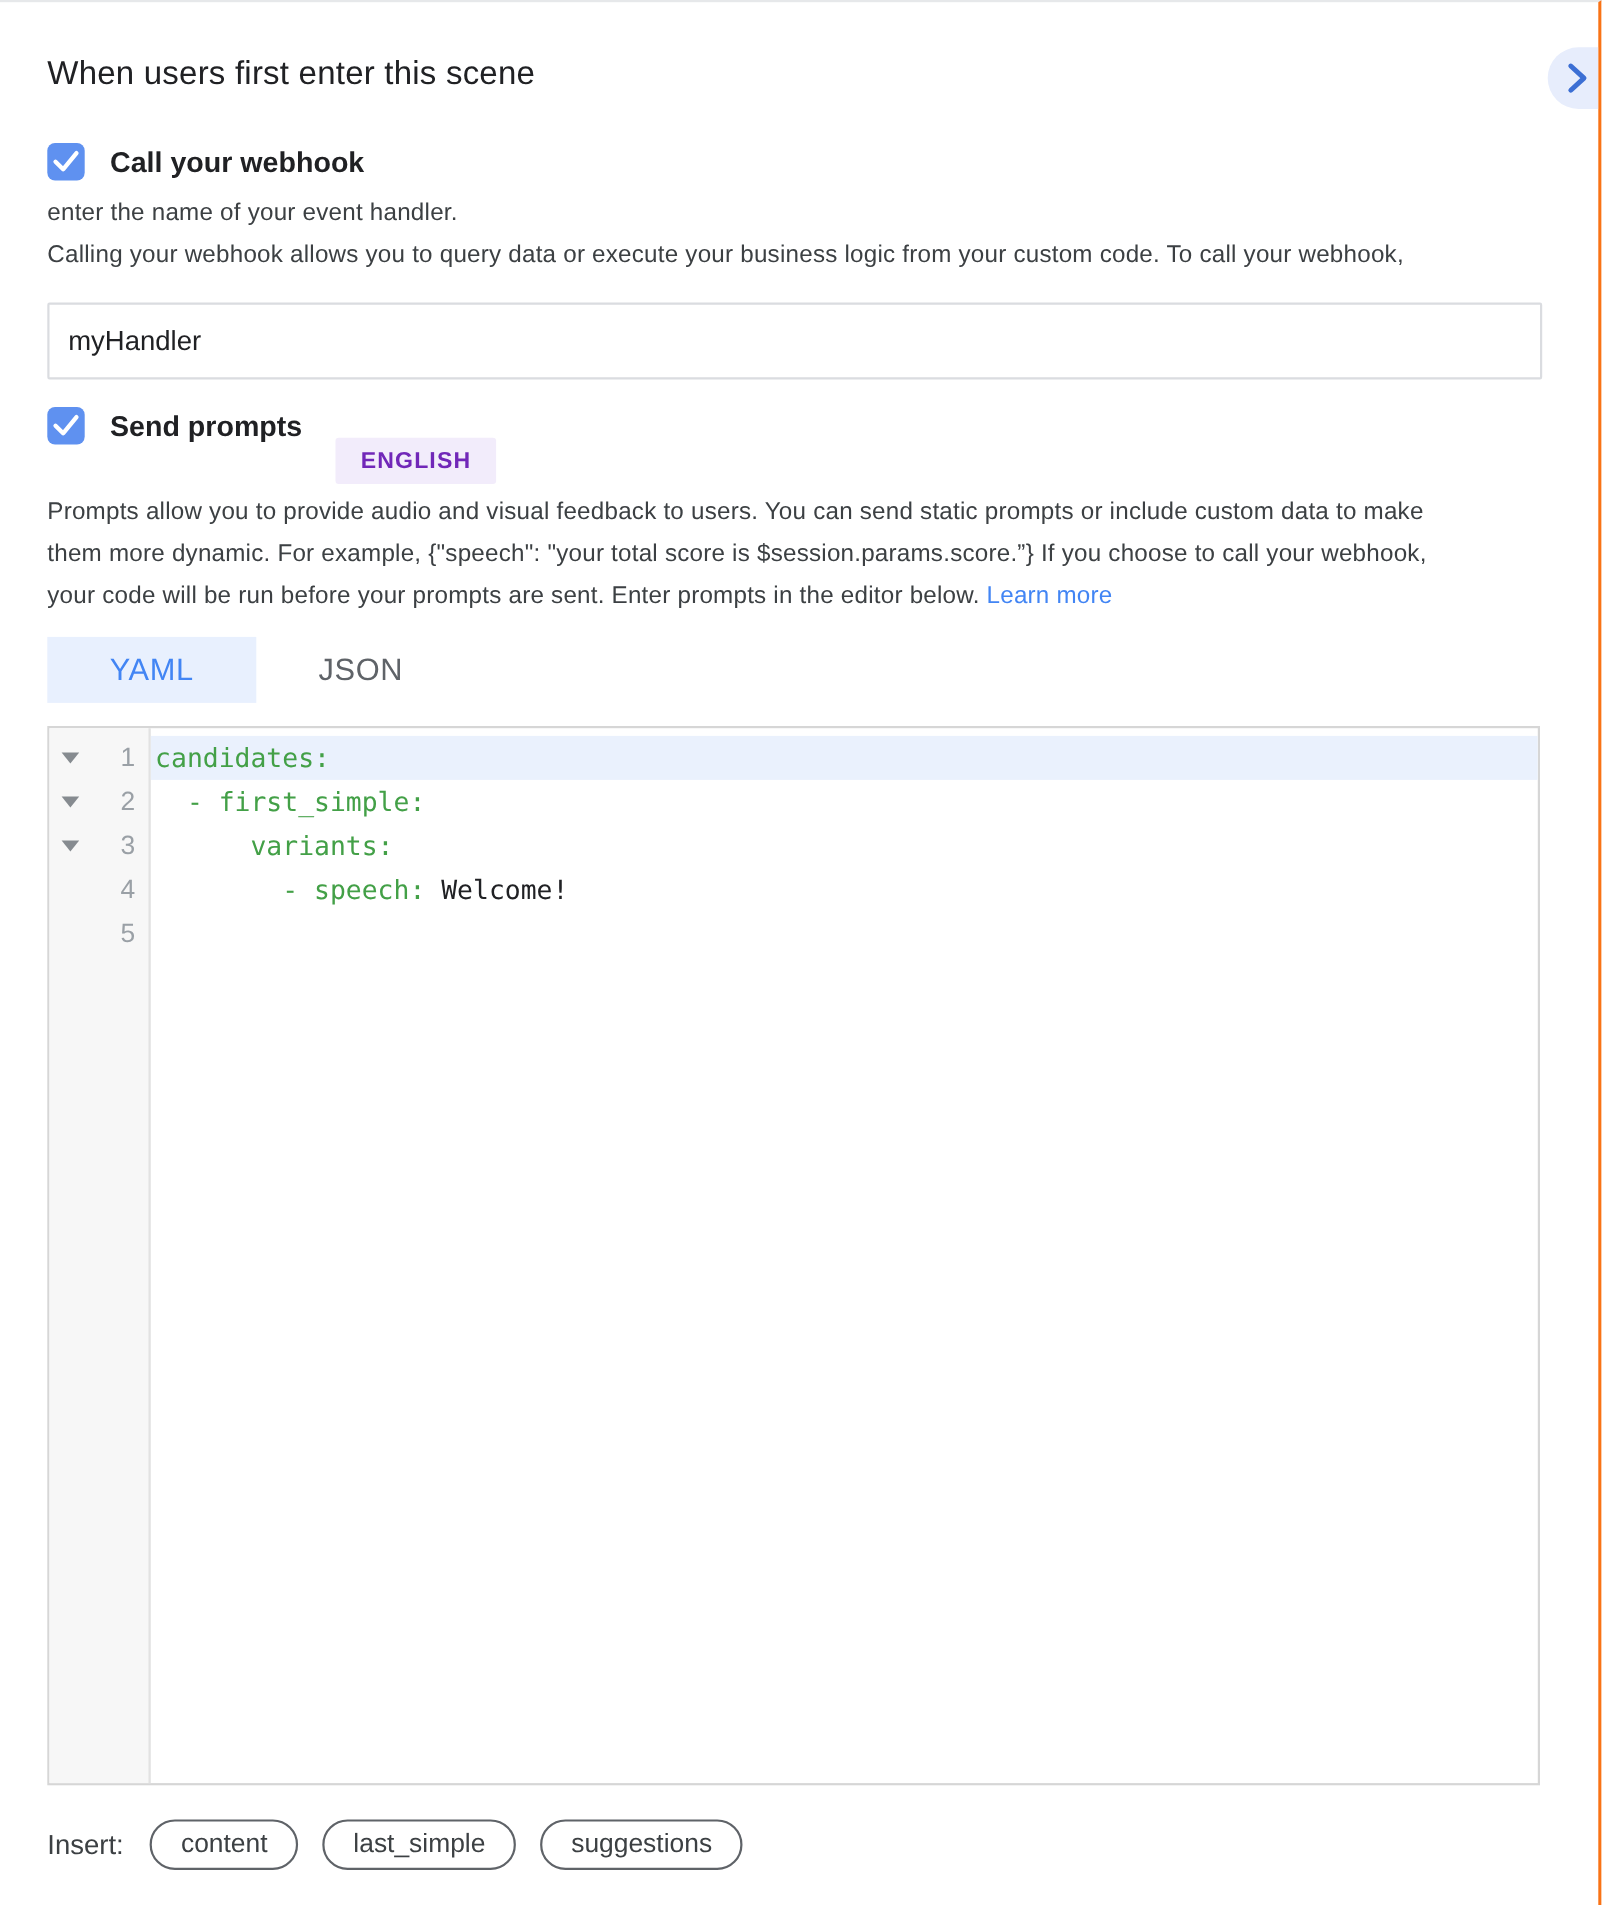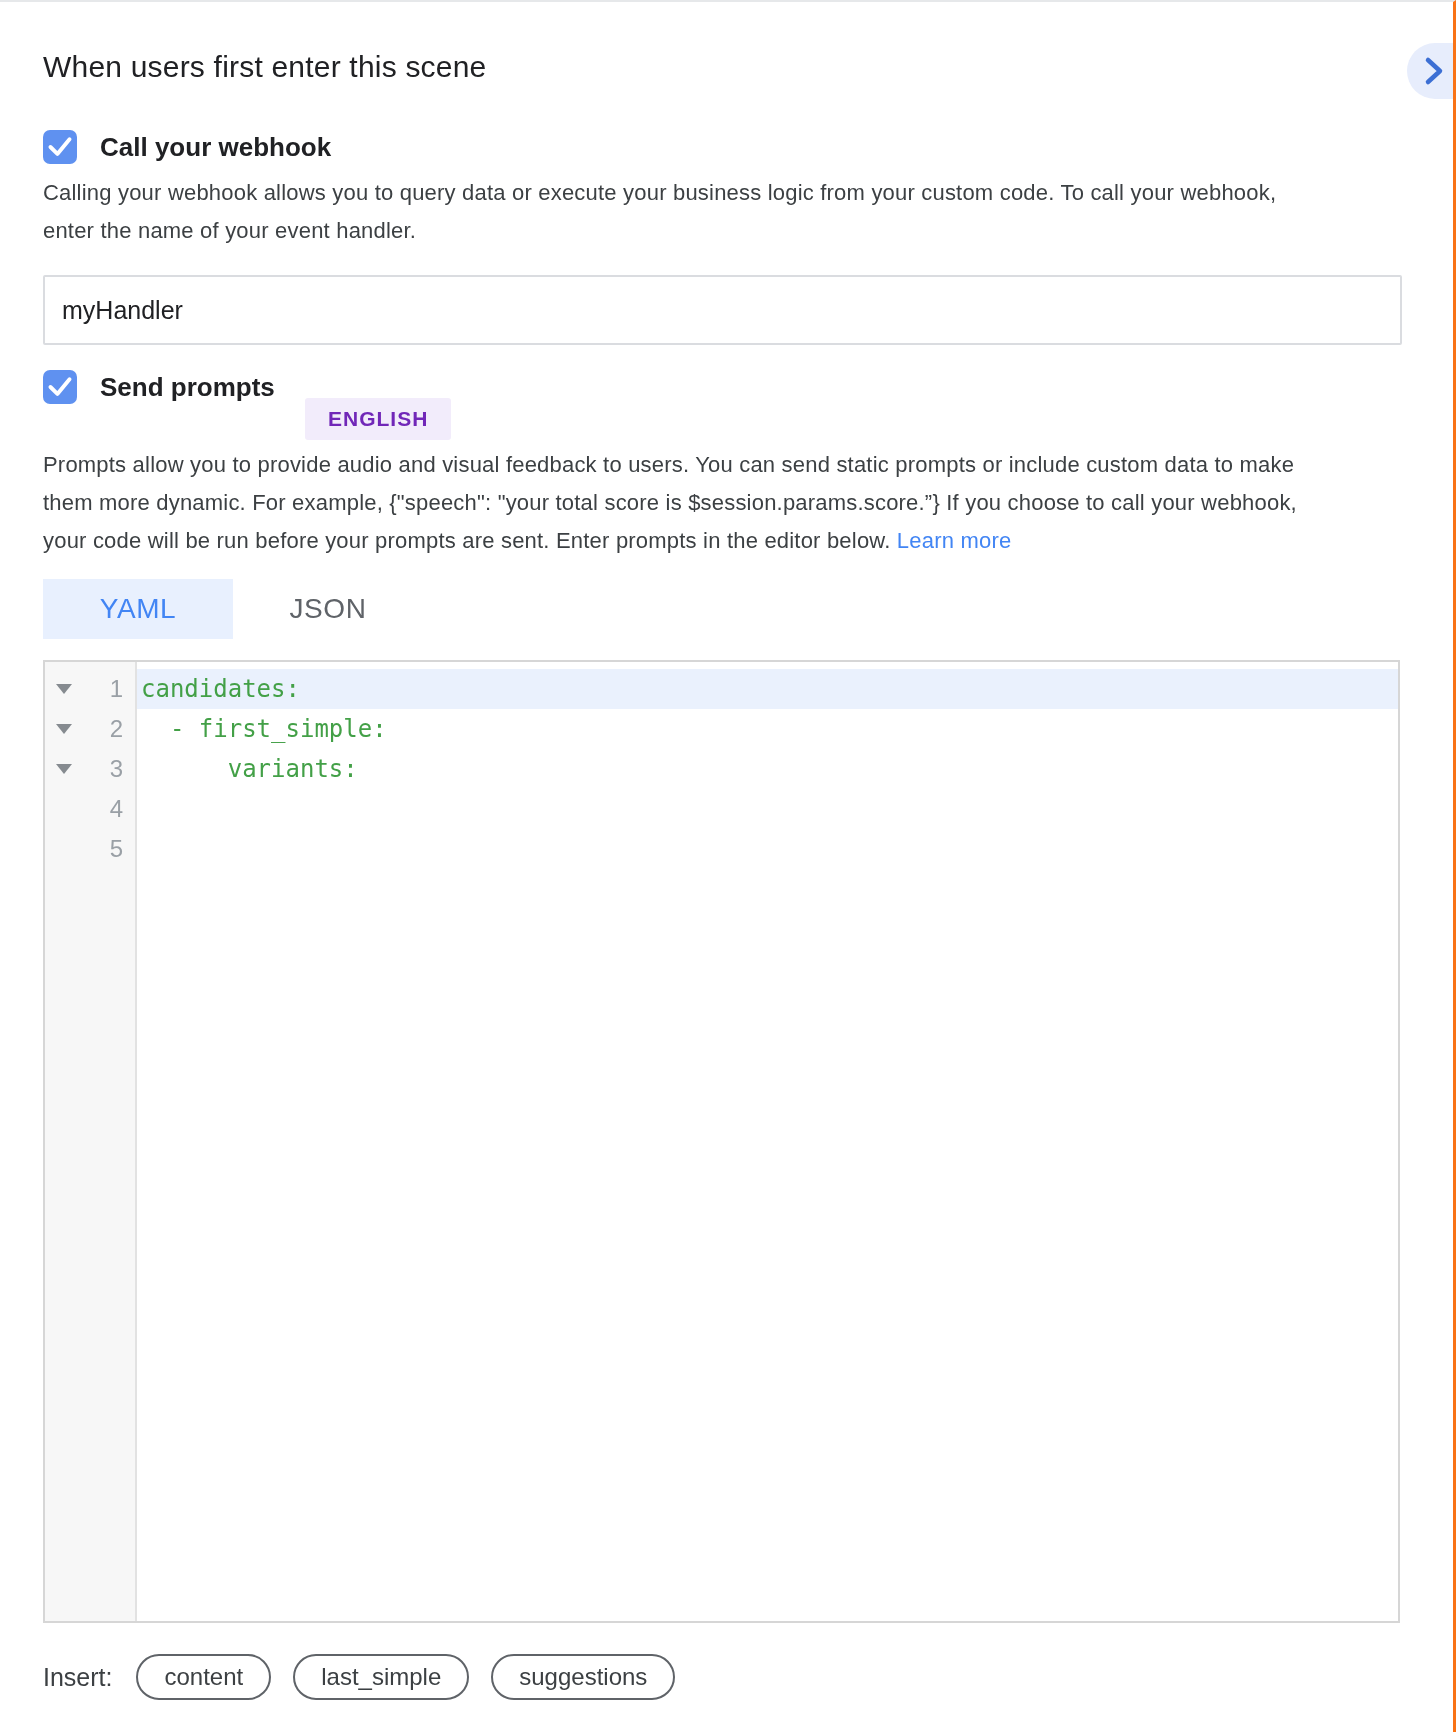--- a/index.html
+++ b/index.html
@@ -141,22 +141,22 @@
   <div class="checkbox-row row-webhook">
     <span class="checkbox">
       <svg width="26" height="24" viewBox="0 0 30 26">
         <polyline points="4,13 12,21 26,4" fill="none" stroke="#ffffff" stroke-width="4.5" stroke-linecap="round" stroke-linejoin="round"></polyline>
       </svg>
     </span>
     <span class="checkbox-label">Call your webhook</span>
   </div>
 
   <div class="desc desc-webhook">
+    <div>enter the name of your event handler.</div>
     <div>Calling your webhook allows you to query data or execute your business logic from your custom code. To call your webhook,</div>
-    <div>enter the name of your event handler.</div>
   </div>
 
   <input class="handler-input" type="text" value="myHandler" style="">
 
   <div class="checkbox-row row-prompts">
     <span class="checkbox">
       <svg width="26" height="24" viewBox="0 0 30 26">
         <polyline points="4,13 12,21 26,4" fill="none" stroke="#ffffff" stroke-width="4.5" stroke-linecap="round" stroke-linejoin="round"></polyline>
       </svg>
     </span>
@@ -196,20 +196,21 @@
         </div>
         <div class="gutter-row">
           <span class="fold"></span>
           <span class="lnum">5</span>
         </div>
       </div>
     <div class="code" id="code">
         <div class="code-line active"><span class="tok-key">candidates:</span></div>
         <div class="code-line"><span class="tok-key">  - first_simple:</span></div>
         <div class="code-line"><span class="tok-key">      variants:</span></div>
+        <div class="code-line"><span class="tok-key">        - speech:</span><span class="tok-text"> Welcome!</span></div>
         <div class="code-line"></div>
       </div>
   </div>
 
   <div class="insert-row">
     <span class="insert-label">Insert:</span>
     <button class="pill">content</button>
     <button class="pill">last_simple</button>
     <button class="pill">suggestions</button>
   </div>

